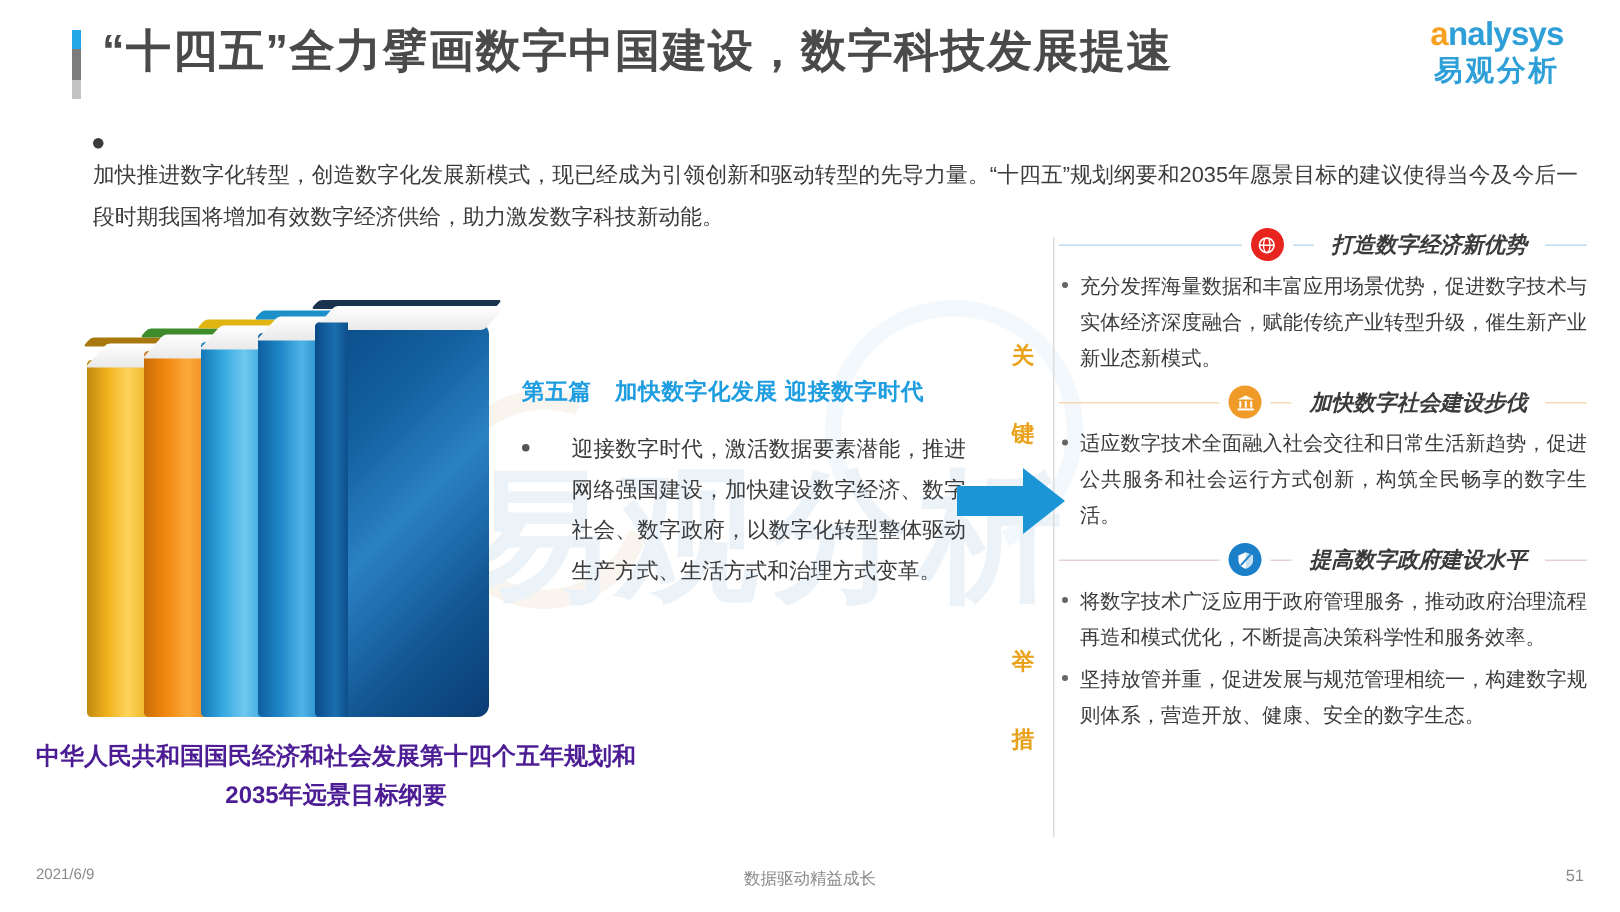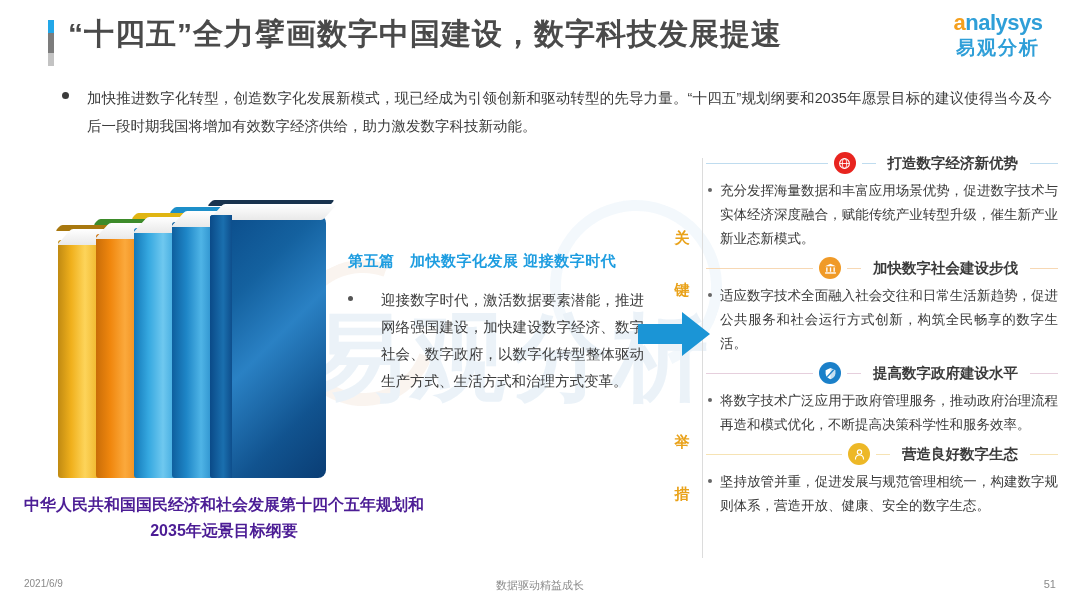--- a/index.html
+++ b/index.html
@@ -79,21 +79,21 @@
   }
   .logo-a{color:#f5a01e;font-style:normal;}
   .logo-cn{
     font-size:19px;font-weight:bold;color:#2f9fd8;
     letter-spacing:2px;margin-top:4px;
   }
 
   
   .intro{
     position:absolute;left:62px;top:84px;width:990px;
-    display:flex;gap:18px;z-index:5;
+    display:flex;gap:4px;z-index:5;flex-direction:column;
   }
   .intro-dot{
     flex:0 0 auto;margin-top:8px;
     width:7px;height:7px;border-radius:50%;background:#3b3b3b;
   }
   .intro-text{
     font-size:14.5px;line-height:28px;color:#3b3b3b;
     text-align:justify;
   }
 
@@ -178,20 +178,21 @@
   }
 
   
   .right{
     position:absolute;left:706px;top:150px;width:352px;z-index:5;
   }
   .sec{margin-bottom:4px;}
   .sec-head{
     display:flex;align-items:center;gap:6px;
     height:26px;
+    font-style:italic;
   }
   .rule{height:1px;flex:1 1 auto;}
   .rule-short{height:1px;width:14px;flex:0 0 14px;}
   .rule-right{height:1px;flex:0 0 28px;}
   .sec-icon{
     flex:0 0 auto;
     width:22px;height:22px;border-radius:50%;
     display:flex;align-items:center;justify-content:center;
     color:#fff;font-size:11px;line-height:1;
     font-family:"DejaVu Sans",sans-serif;
@@ -351,32 +352,20 @@
         <div class="sec-title">提高数字政府建设水平</div>
         <div class="rule-right" style="background:#e6cfdd"></div>
       </div>
       <div class="sec-body">
         <div class="sec-dot"></div>
         <div class="sec-text">将数字技术广泛应用于政府管理服务，推动政府治理流程再造和模式优化，不断提高决策科学性和服务效率。</div>
       </div>
     </div>
 
     <div class="sec">
-      <div class="sec-head">
-        <div class="rule" style="background:#f6e3b4"></div>
-        <div class="sec-icon" style="background:#edb827">
-          <svg width="13" height="13" viewBox="0 0 24 24">
-              <circle cx="12" cy="7.5" r="4" fill="none" stroke="#fff" stroke-width="2"></circle>
-              <path d="M4.5 21 C4.5 15.5 8 13 12 13 C16 13 19.5 15.5 19.5 21" fill="none" stroke="#fff" stroke-width="2"></path>
-            </svg>
-        </div>
-        <div class="rule-short" style="background:#f6e3b4"></div>
-        <div class="sec-title">营造良好数字生态</div>
-        <div class="rule-right" style="background:#f6e3b4"></div>
-      </div>
       <div class="sec-body">
         <div class="sec-dot"></div>
         <div class="sec-text">坚持放管并重，促进发展与规范管理相统一，构建数字规则体系，营造开放、健康、安全的数字生态。</div>
       </div>
     </div>
 
   </div>
 
   <div class="footer">
     <div class="f-date">2021/6/9</div>

